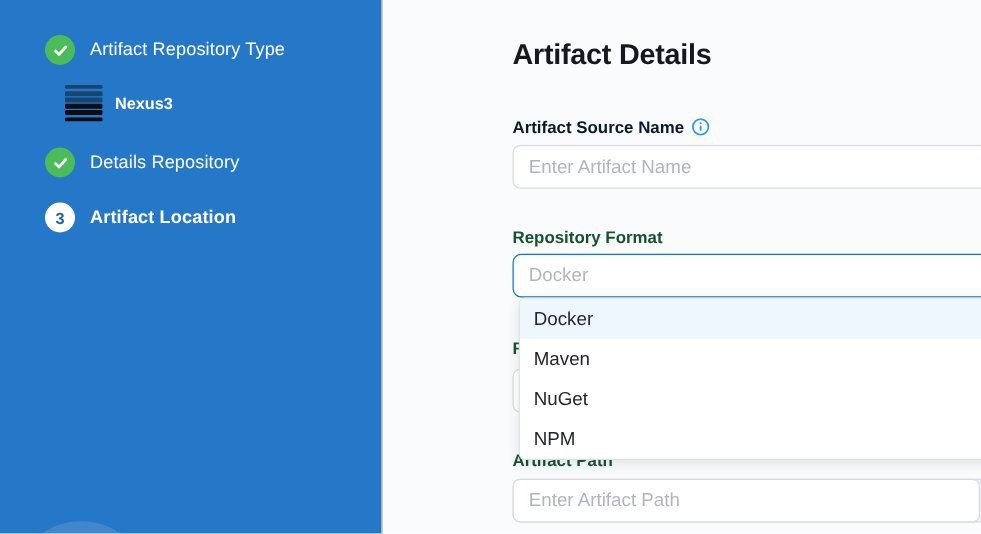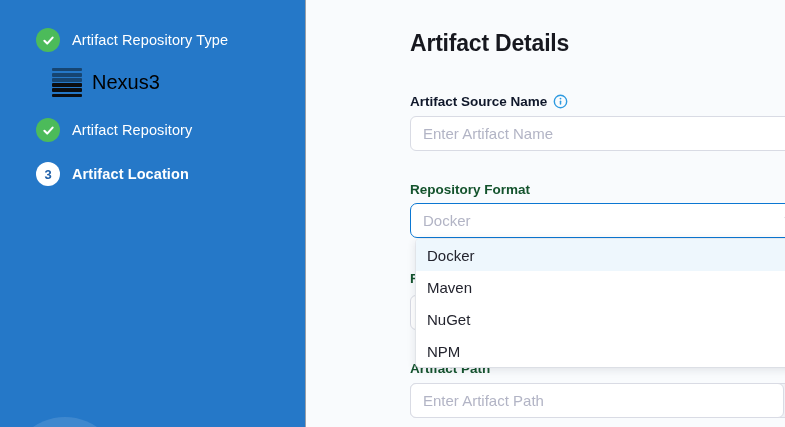--- a/index.html
+++ b/index.html
@@ -17,21 +17,21 @@
   .badge.green { background:#4cbb5a; }
   .badge.white { background:#ffffff; color:#1f5fa8; font-size:13px; font-weight:700; }
   .step-label { color:#ffffff; font-size:14.5px; font-weight:500; letter-spacing:.1px; white-space:nowrap; }
   .step-label.bold { font-weight:700;text-align:right; }
 
   .connector-row { position:absolute; left:52px; top:66px; display:flex; align-items:center; gap:10px; cursor:pointer; }
   .nexus-icon { width:30px; height:33px; display:flex; flex-direction:column; justify-content:center; gap:1.6px; }
   .nexus-icon i { display:block; height:3.6px; border-radius:1px; }
   .nexus-icon i.light { background:rgba(8,18,28,0.5); }
   .nexus-icon i.dark { background:#0b0d11; }
-  .connector-label { color:#000000; font-size:20px; font-weight:400; }
+  .connector-label { color:#ffffff; font-size:13px; font-weight:700; }
 
   
   .main { position:absolute; left:306px; top:0; width:479px; height:373px;margin-left:48px; }
   .page-title { position:absolute; left:56px; top:30px; font-size:23px; font-weight:700; color:#17181f; letter-spacing:-0.2px; }
 
   .field-label { position:absolute; left:56px; font-size:13.5px; color:#14532d; font-weight:700; white-space:nowrap; }
   .field-label.strong { color:#0f172a; font-weight:700; }
 
   .text-input { position:absolute; left:56px; width:400px; height:35px; background:#ffffff;
     border:1px solid #d9dbe4; border-radius:6px; padding:0 12px; font-size:15px; color:#33343f;
@@ -97,21 +97,21 @@
       </span>
       <span class="connector-label">Nexus3</span>
     </div>
 
     <div class="step-row" style="top:118px;">
       <span class="badge green">
         <svg width="13" height="13" viewBox="0 0 13 13">
             <polyline points="2.4,6.8 5.2,9.6 10.6,3.6" fill="none" stroke="#ffffff" stroke-width="2.1" stroke-linecap="round" stroke-linejoin="round"></polyline>
           </svg>
       </span>
-      <span class="step-label">Artifact Repository</span>
+      <span class="step-label">Details Repository</span>
     </div>
 
     <div class="step-row" style="top:162px;">
       <span class="badge white">3</span>
       <span class="step-label bold">Artifact Location</span>
     </div>
   </div>
   <div class="sidebar-divider"></div>
 
   <div class="main">

